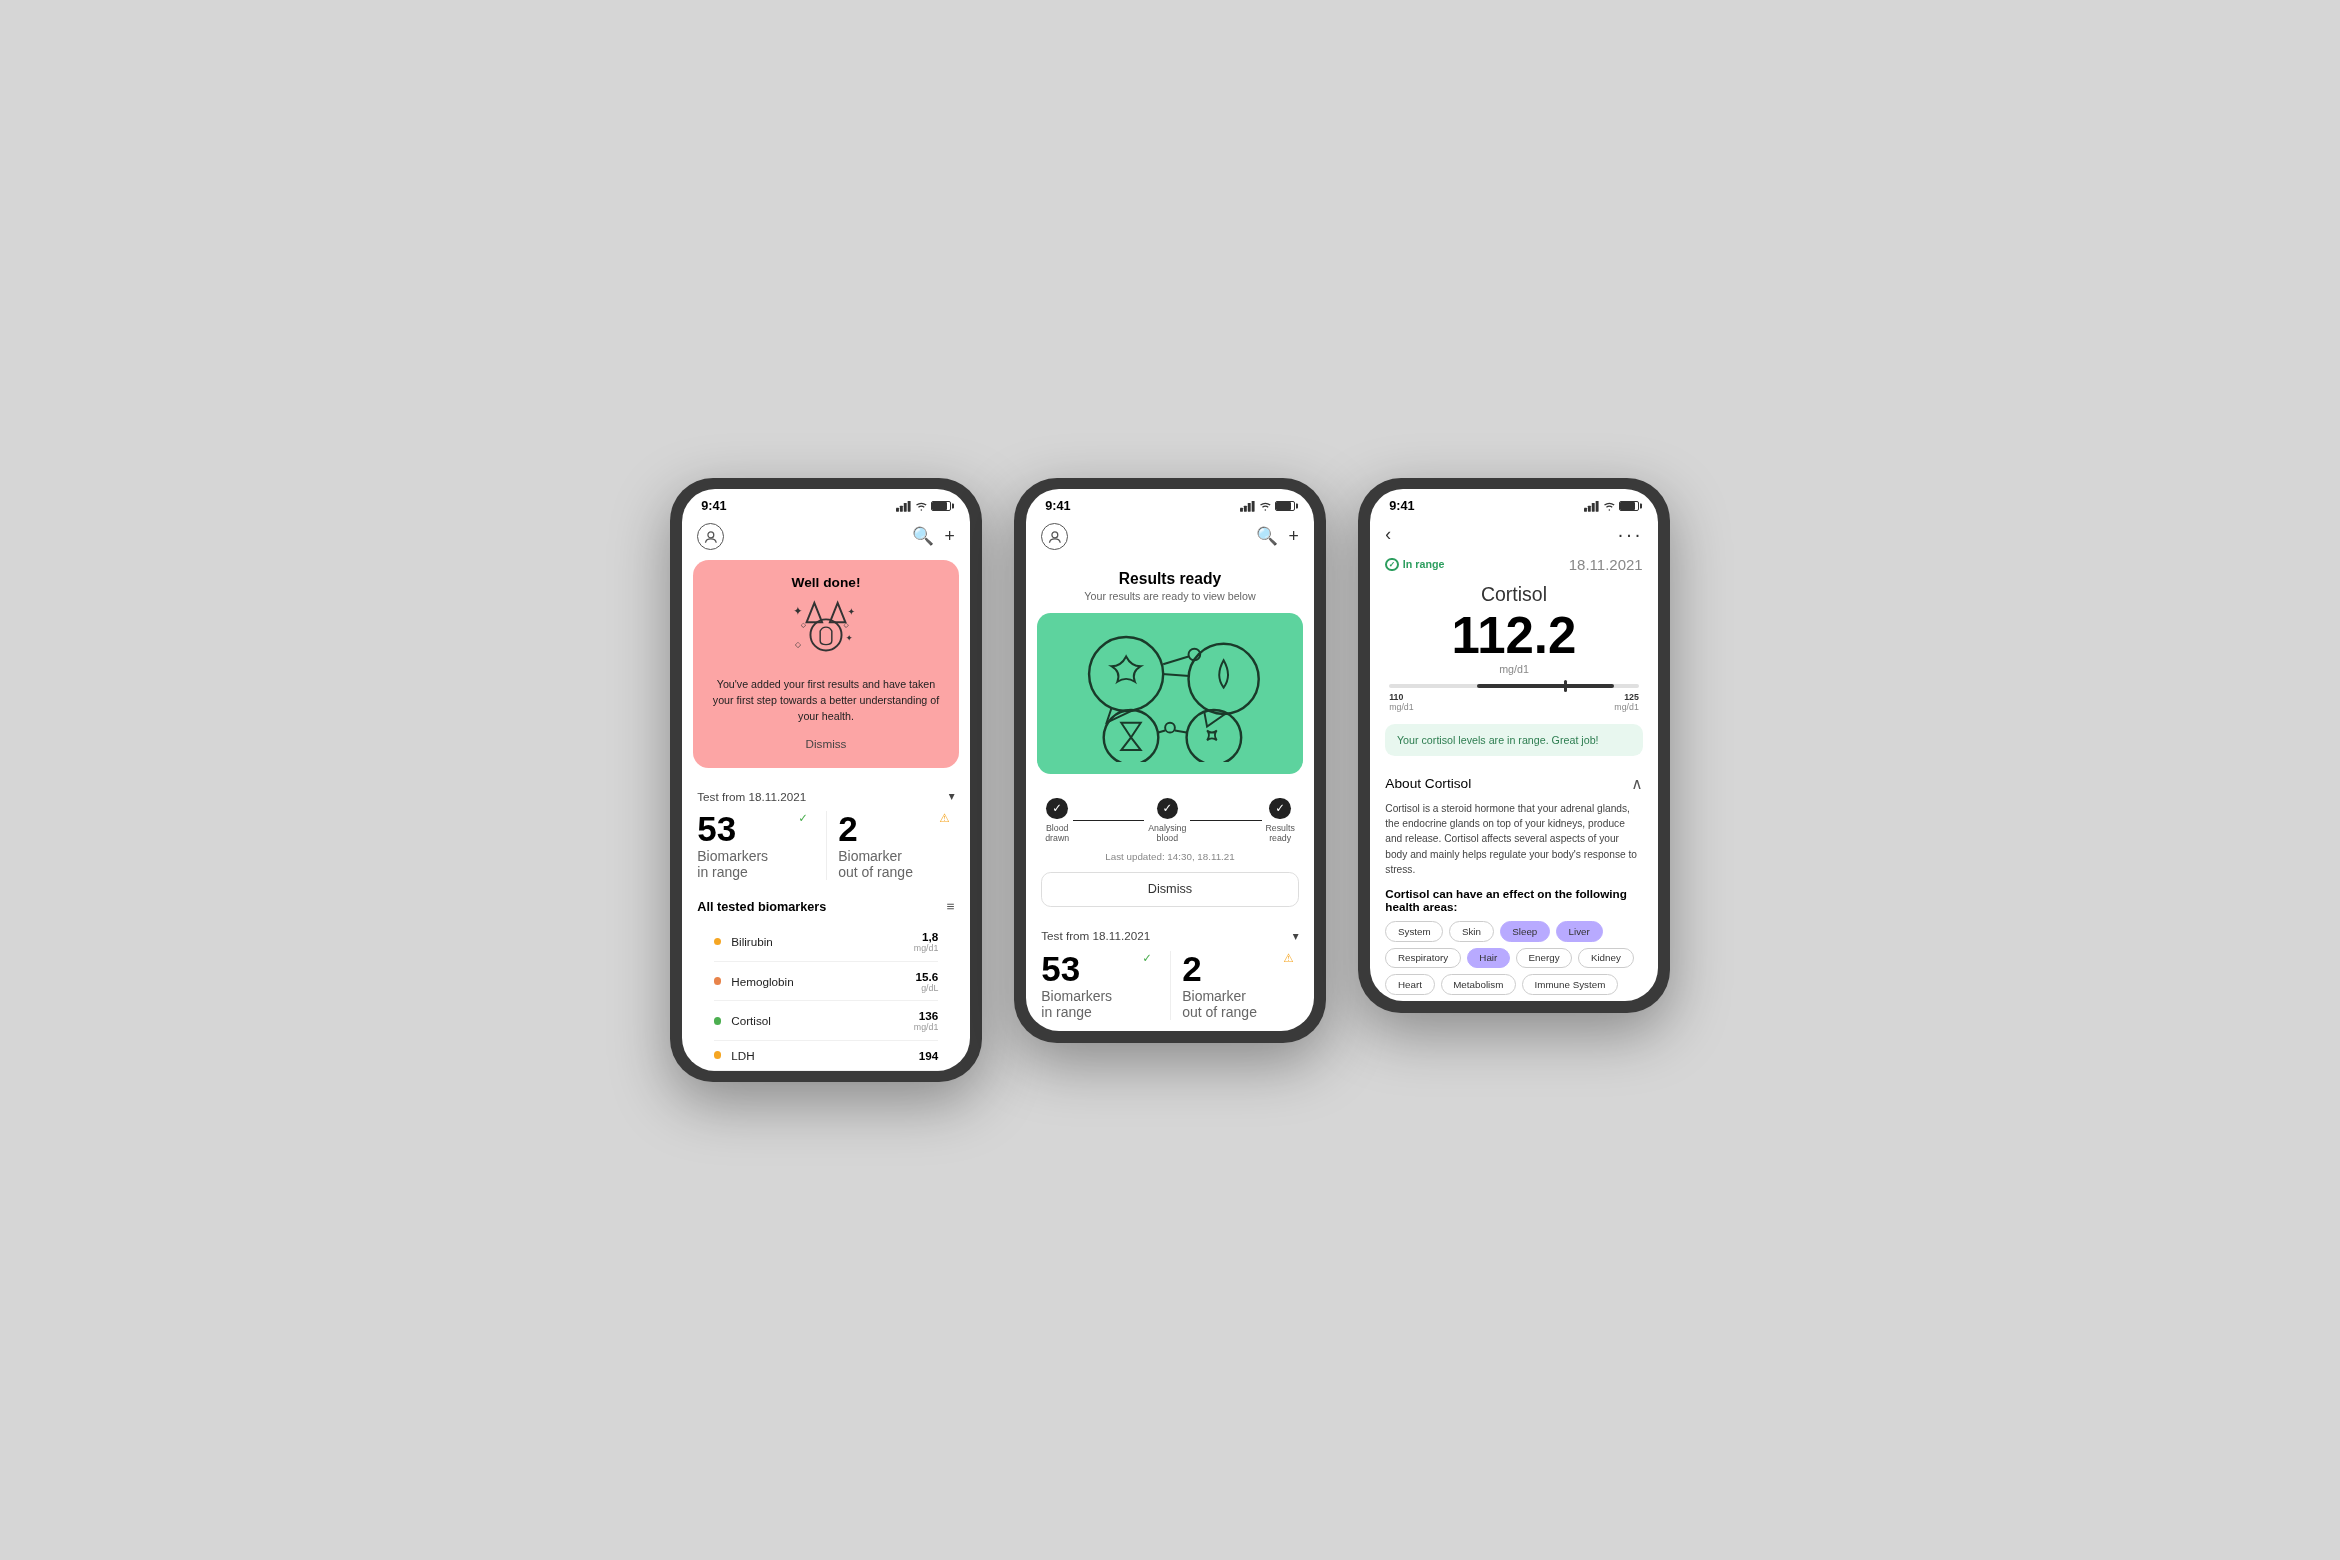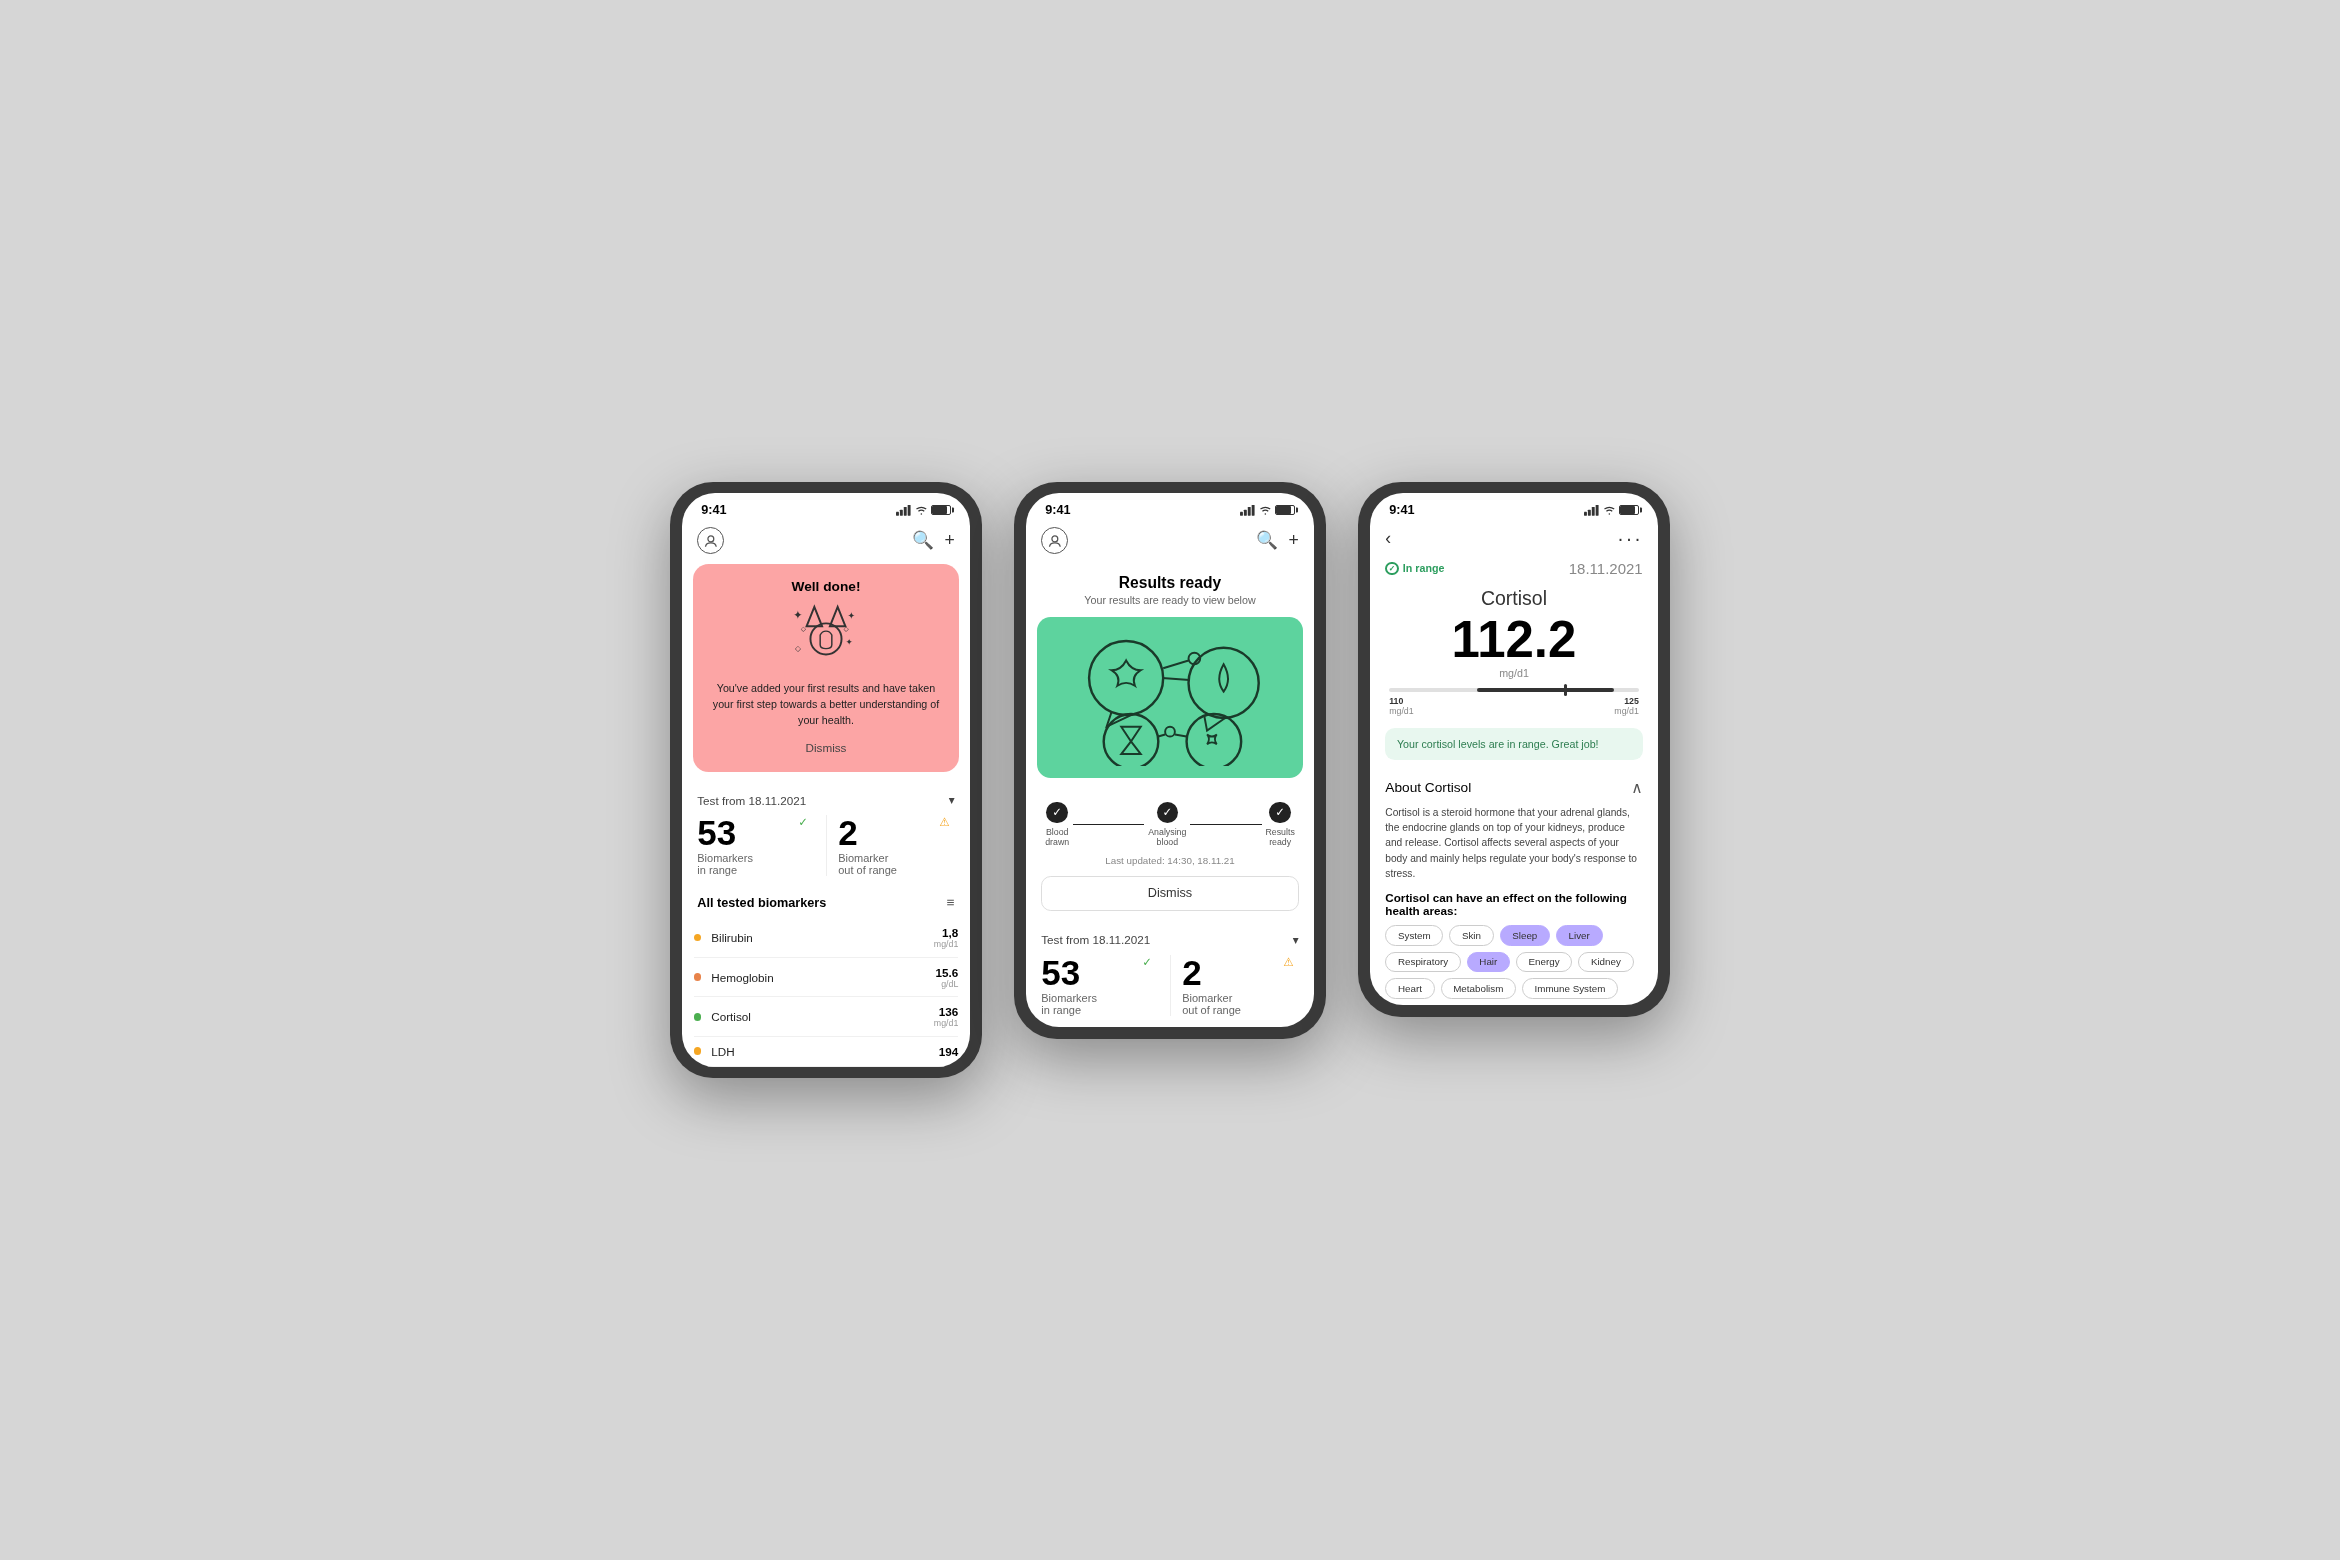--- a/index.html
+++ b/index.html
@@ -122,21 +122,21 @@
     .stat-box {
       flex: 1;
       position: relative;
     }
     .stat-number {
       font-size: 35px;
       font-weight: 700;
       line-height: 1;
     }
     .stat-label {
-      font-size: 11px;
+      font-size: 14px;
       color: #666;
       margin-top: 2px;
     }
     .stat-icon {
       position: absolute;
       top: 0; right: 0;
       width: 15.6px; height: 15.6px;
       font-size: 11.7px;
     }
     .divider-v {
@@ -145,21 +145,21 @@
       align-self: stretch;
     }
     .section-title-row {
       display: flex;
       justify-content: space-between;
       align-items: center;
       padding: 7.8px 15.6px;
     }
     .section-title { font-size: 12.7px; font-weight: 600; }
     .filter-icon { font-size: 13.7px; color: #555; }
-    .biomarker-list { padding: 0 12px; }
+    .biomarker-list { padding: 0 32px; }
     .biomarker-item {
       display: flex;
       align-items: center;
       padding: 7.8px 0;
       border-bottom: 1px solid #f0f0f0;
       font-size: 11.7px;
     }
     .dot {
       width: 7.8px; height: 7.8px;
       border-radius: 50%;

